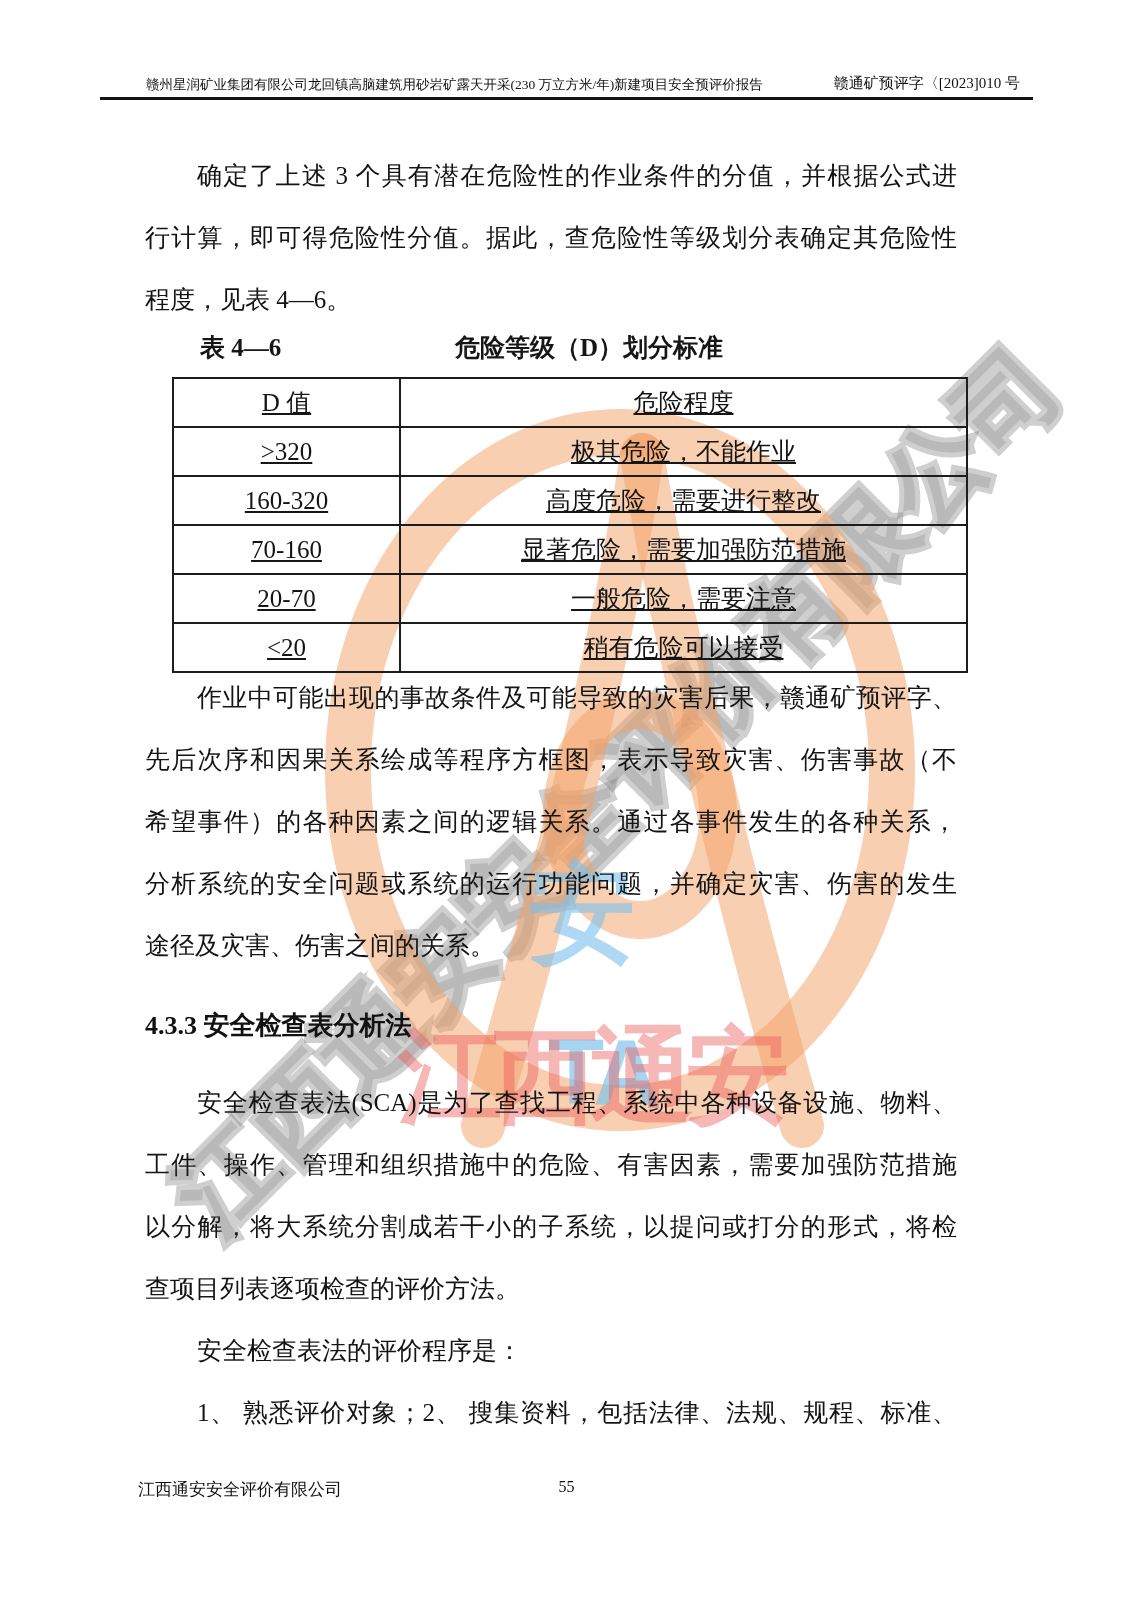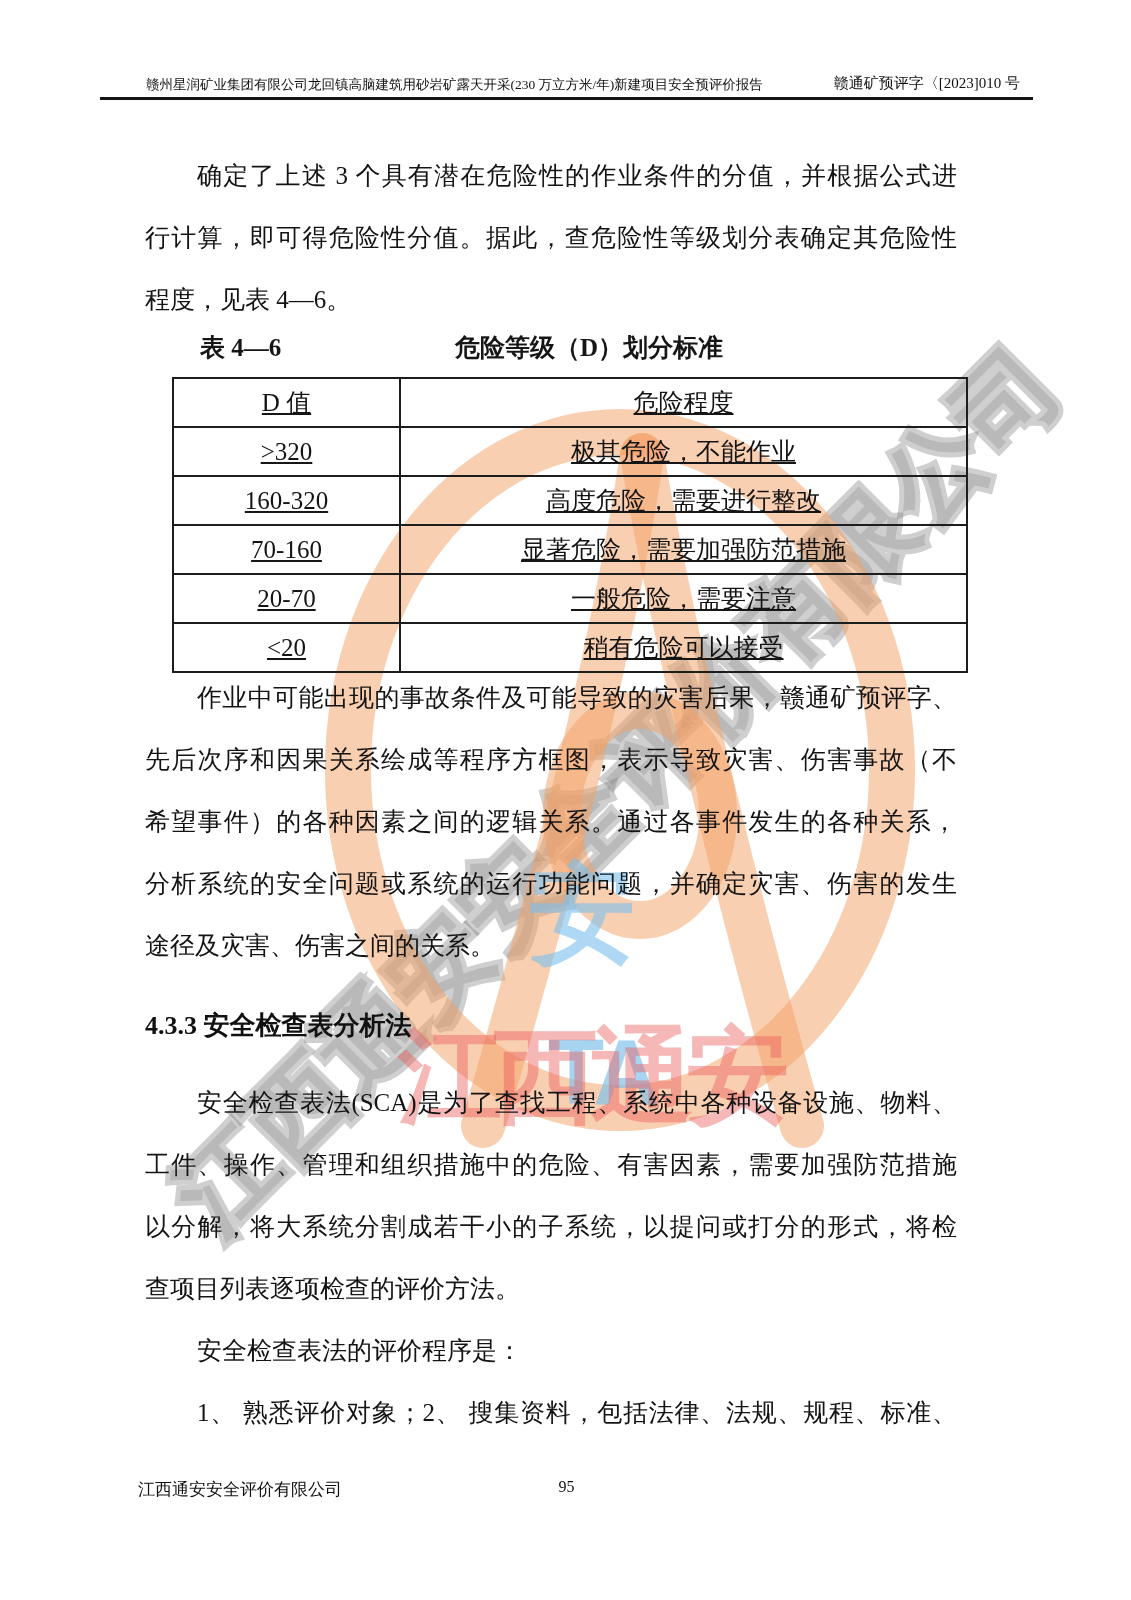--- a/index.html
+++ b/index.html
@@ -159,17 +159,17 @@
     </div>
 
     <div class="para" style="top:1320px">
       <div class="ln ind">安全检查表法的评价程序是：</div>
     </div>
 
     <div class="para" style="top:1382px">
       <div class="ln j ind">1、 熟悉评价对象；2、 搜集资料，包括法律、法规、规程、标准、</div>
     </div>
 
-    <div class="ftr-center">95</div>
+    <div class="ftr-center">55</div>
     <div class="ftr-company">江西通安安全评价有限公司</div>
 
   </div>
 </div>
 
 </body></html>

